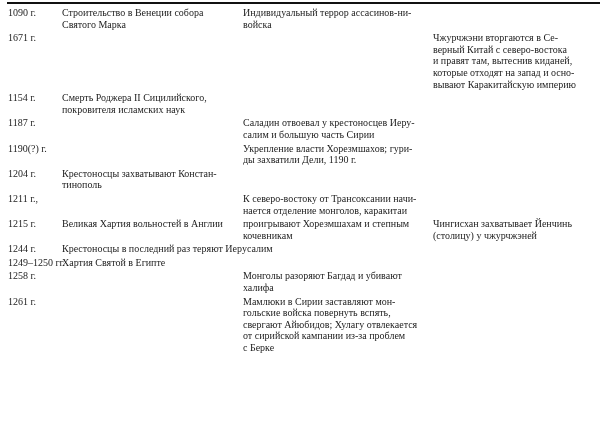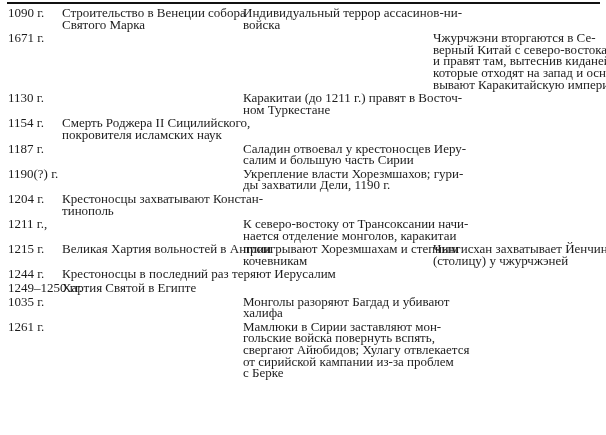--- a/index.html
+++ b/index.html
@@ -38,21 +38,21 @@
   }
   table.chrono col.c-year  { width: 54px; }
   table.chrono col.c-west  { width: 181px; }
   table.chrono col.c-mid   { width: 190px; }
   table.chrono col.c-east  { width: 173px; }
   table.chrono td {
     vertical-align: top;
     padding: 0 0 2px 0;
     white-space: pre;      
     overflow: visible;
-    font-size: 13px;
+    font-size: 10px;
     line-height: 11.6px;
     color: #1c1c1c;
   }
 </style>
 </head>
 <body>
 
 <div class="page">
   <div class="top-rule"></div>
 
@@ -74,27 +74,20 @@
       </tr>
       <tr>
         <td>1671 г.</td>
         <td></td>
         <td></td>
         <td>Чжурчжэни вторгаются в Се-
 верный Китай с северо-востока
 и правят там, вытеснив киданей,
 которые отходят на запад и осно-
 вывают Каракитайскую империю</td>
-      </tr>
-      <tr>
-        <td>1130 г.</td>
-        <td></td>
-        <td>Каракитаи (до 1211 г.) правят в Восточ-
-ном Туркестане</td>
-        <td></td>
       </tr>
       <tr>
         <td>1154 г.</td>
         <td>Смерть Роджера II Сицилийского,
 покровителя исламских наук</td>
         <td></td>
         <td></td>
       </tr>
       <tr>
         <td>1187 г.</td>
@@ -138,21 +131,21 @@
         <td></td>
         <td></td>
       </tr>
       <tr>
         <td>1249–1250 гг.</td>
         <td>Хартия Святой в Египте</td>
         <td></td>
         <td></td>
       </tr>
       <tr>
-        <td>1035 г.</td>
+        <td>1258 г.</td>
         <td></td>
         <td>Монголы разоряют Багдад и убивают
 халифа</td>
         <td></td>
       </tr>
       <tr>
         <td>1261 г.</td>
         <td></td>
         <td>Мамлюки в Сирии заставляют мон-
 гольские войска повернуть вспять,

